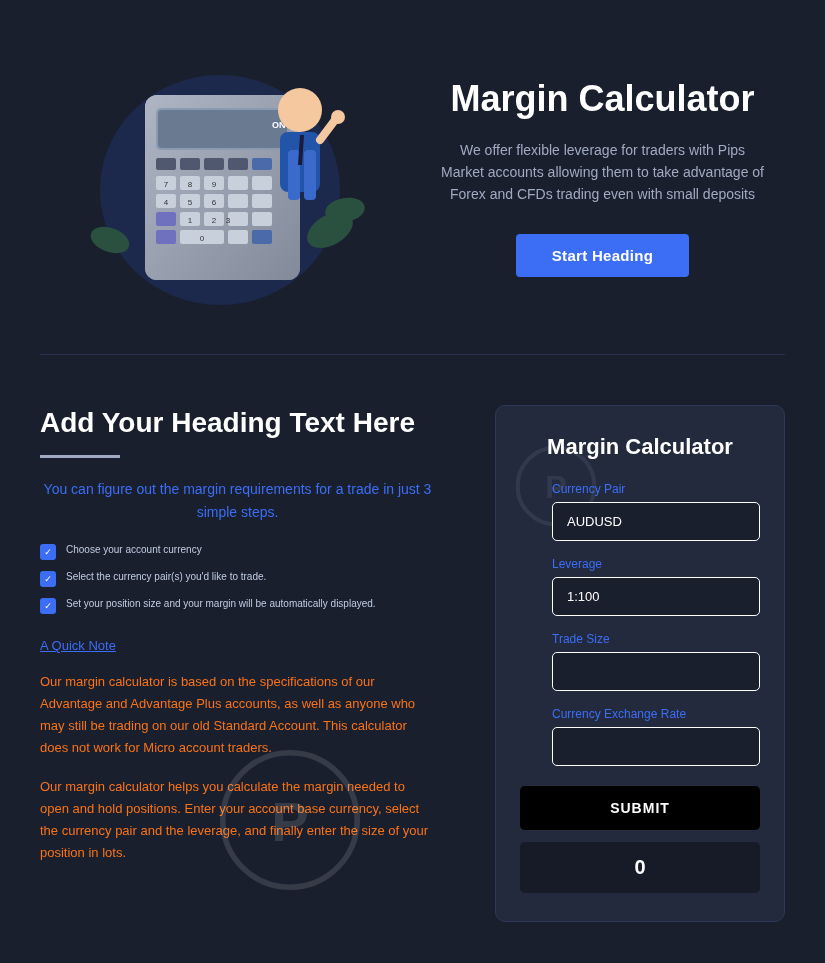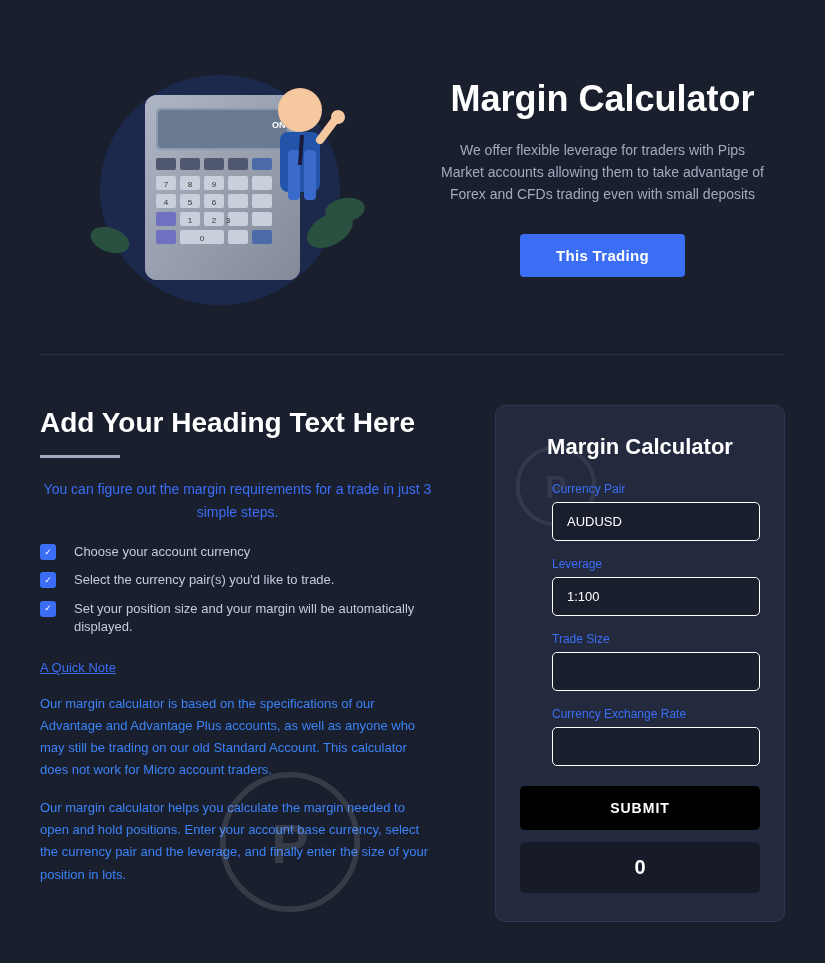--- a/index.html
+++ b/index.html
@@ -112,22 +112,22 @@
     }
 
     .steps-list {
       list-style: none;
       margin-bottom: 24px;
     }
 
     .steps-list li {
       display: flex;
       align-items: flex-start;
-      gap: 18px;
-      font-size: 13px;
+      gap: 10px;
+      font-size: 10px;
       color: #c0cce0;
       margin-bottom: 10px;
       line-height: 1.4;
     }
 
     .step-icon {
       flex-shrink: 0;
       width: 16px;
       height: 16px;
       background: #3b6ef5;
@@ -148,21 +148,21 @@
       color: #3b6ef5;
       font-size: 13px;
       text-decoration: underline;
       cursor: pointer;
       display: block;
       margin-bottom: 18px;
     }
 
     .content-text {
       font-size: 13px;
-      color: #3b82f6;
+      color: #f97316;
       line-height: 1.7;
       margin-bottom: 16px;
     }
 
     .watermark-bg {
       position: absolute;
       bottom: -10px;
       left: 180px;
       width: 140px;
       height: 140px;
@@ -334,21 +334,21 @@
 
         <line x1="260" y1="100" x2="275" y2="80" stroke="#f5c8a0" stroke-width="8" stroke-linecap="round"></line>
         <circle cx="278" cy="77" r="7" fill="#f5c8a0"></circle>
       </svg>
     </div>
   </div>
 
   <div class="hero-right">
     <h1 class="hero-title">Margin Calculator</h1>
     <p class="hero-subtitle">We offer flexible leverage for traders with Pips Market accounts allowing them to take advantage of Forex and CFDs trading even with small deposits</p>
-    <button class="start-trading-btn">This Trading</button>
+    <button class="start-trading-btn">Start Heading</button>
   </div>
 </section>
 
 <hr class="section-divider">
 
 <section class="content-section">
 
   <div class="content-left">
     <h2 class="content-heading">Add Your Heading Text Here</h2>
     <div class="heading-underline"></div>

